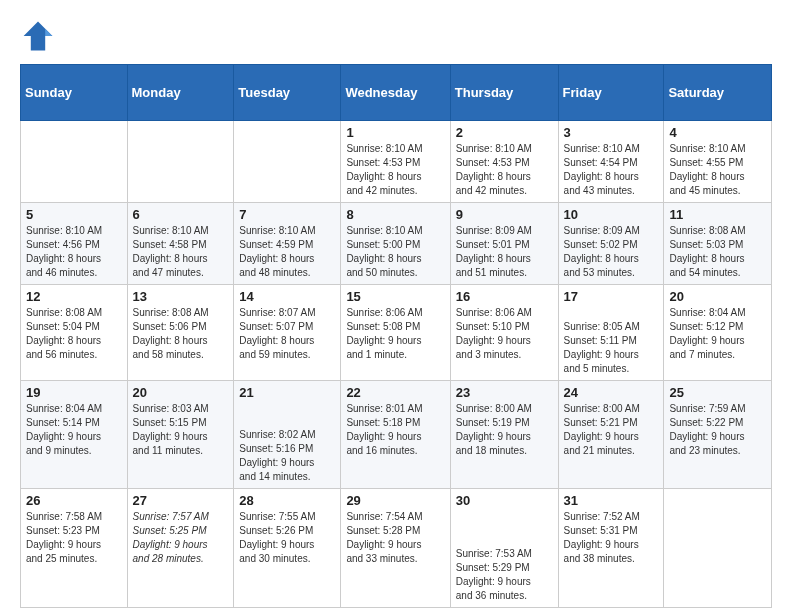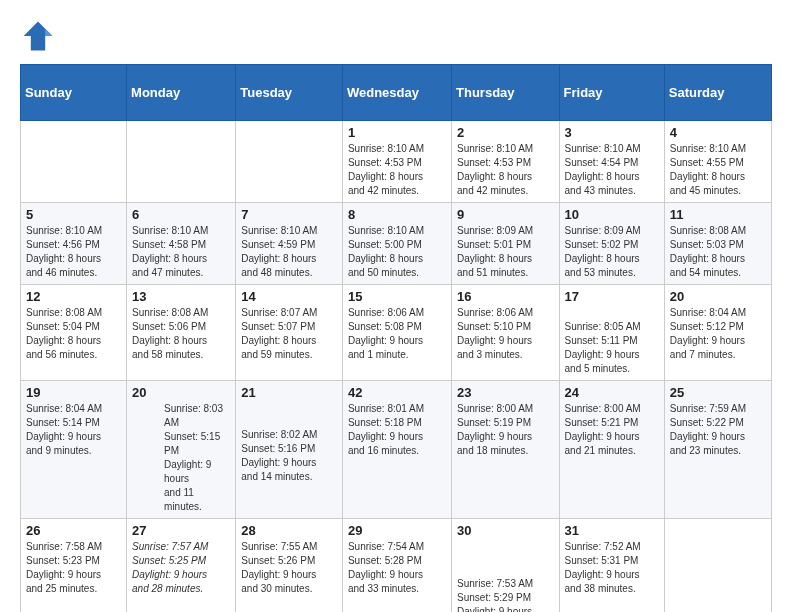--- a/index.html
+++ b/index.html
@@ -275,34 +275,34 @@
         <tr>
           <td>
             <span class="day-number">19</span>
             <div class="day-info" style="white-space: pre-line;">Sunrise: 8:04 AM
 Sunset: 5:14 PM
 Daylight: 9 hours
 and 9 minutes.</div>
           </td>
           <td>
             <span class="day-number">20</span>
-            <div class="day-info" style="white-space: pre-line; margin-left: 32px;">Sunrise: 8:03 AM
+            <div class="day-info" style="white-space: pre-line;">Sunrise: 8:03 AM
 Sunset: 5:15 PM
 Daylight: 9 hours
 and 11 minutes.</div>
           </td>
           <td>
             <span class="day-number">21</span>
             <div class="day-info" style="white-space: pre-line; margin-top: 28px;">Sunrise: 8:02 AM
 Sunset: 5:16 PM
 Daylight: 9 hours
 and 14 minutes.</div>
           </td>
           <td>
-            <span class="day-number">42</span>
+            <span class="day-number">22</span>
             <div class="day-info" style="white-space: pre-line;">Sunrise: 8:01 AM
 Sunset: 5:18 PM
 Daylight: 9 hours
 and 16 minutes.</div>
           </td>
           <td>
             <span class="day-number">23</span>
             <div class="day-info" style="white-space: pre-line;">Sunrise: 8:00 AM
 Sunset: 5:19 PM
 Daylight: 9 hours

